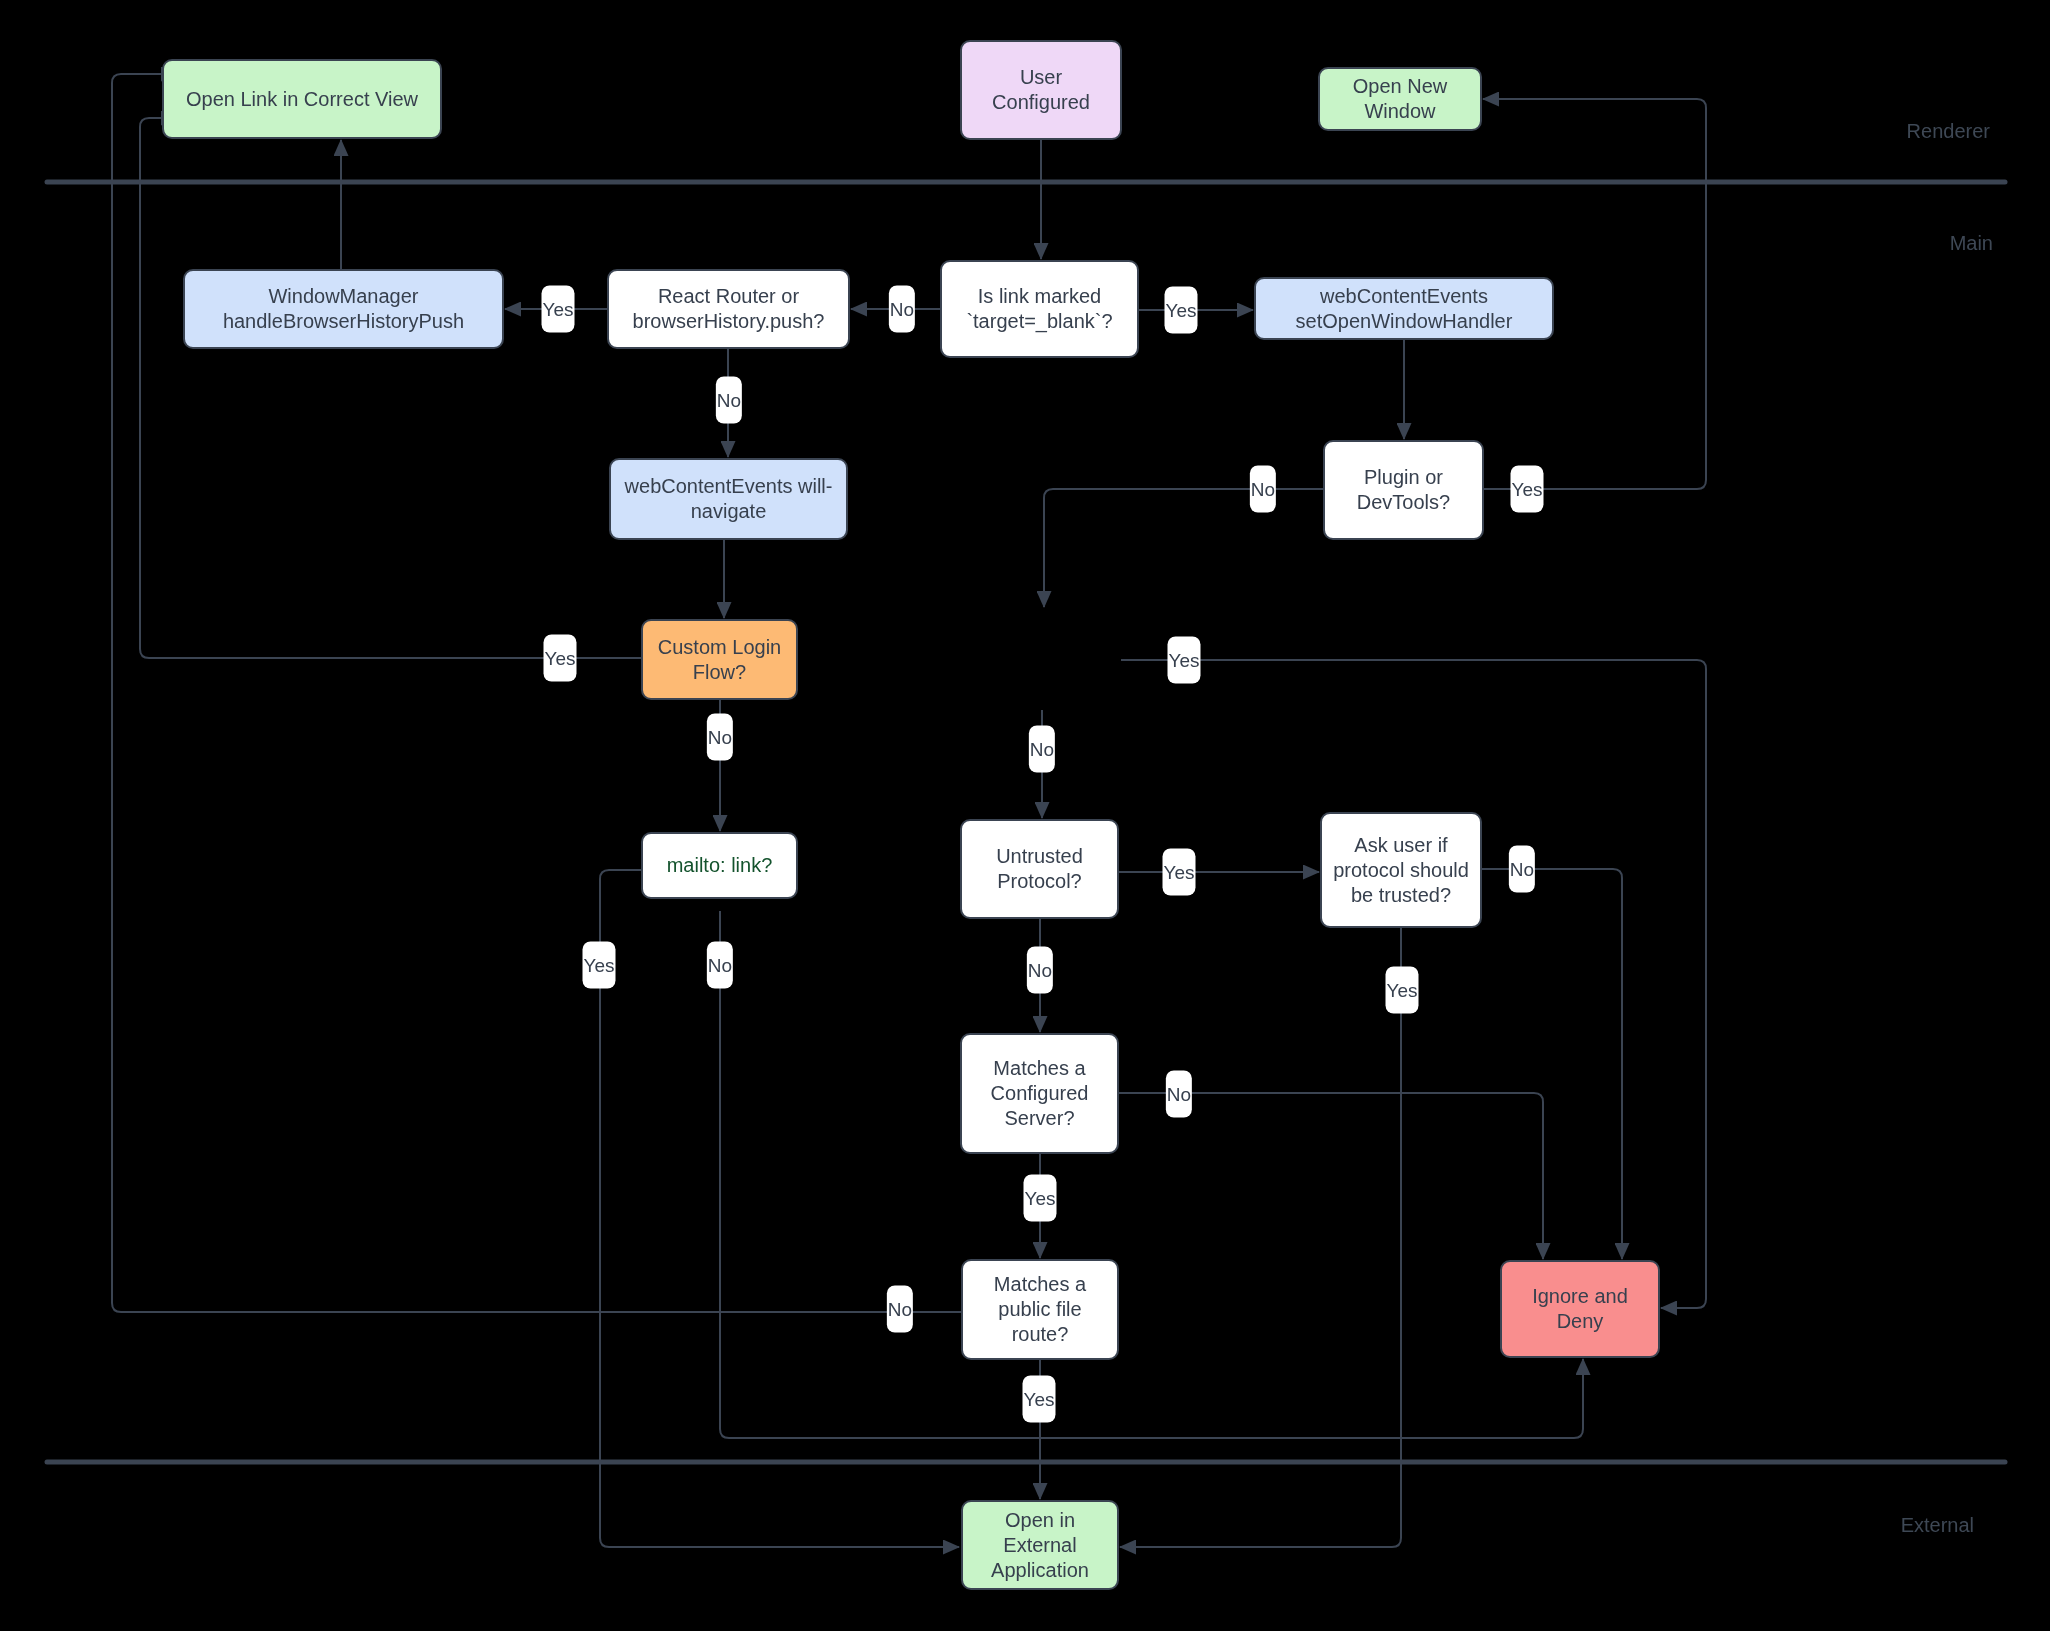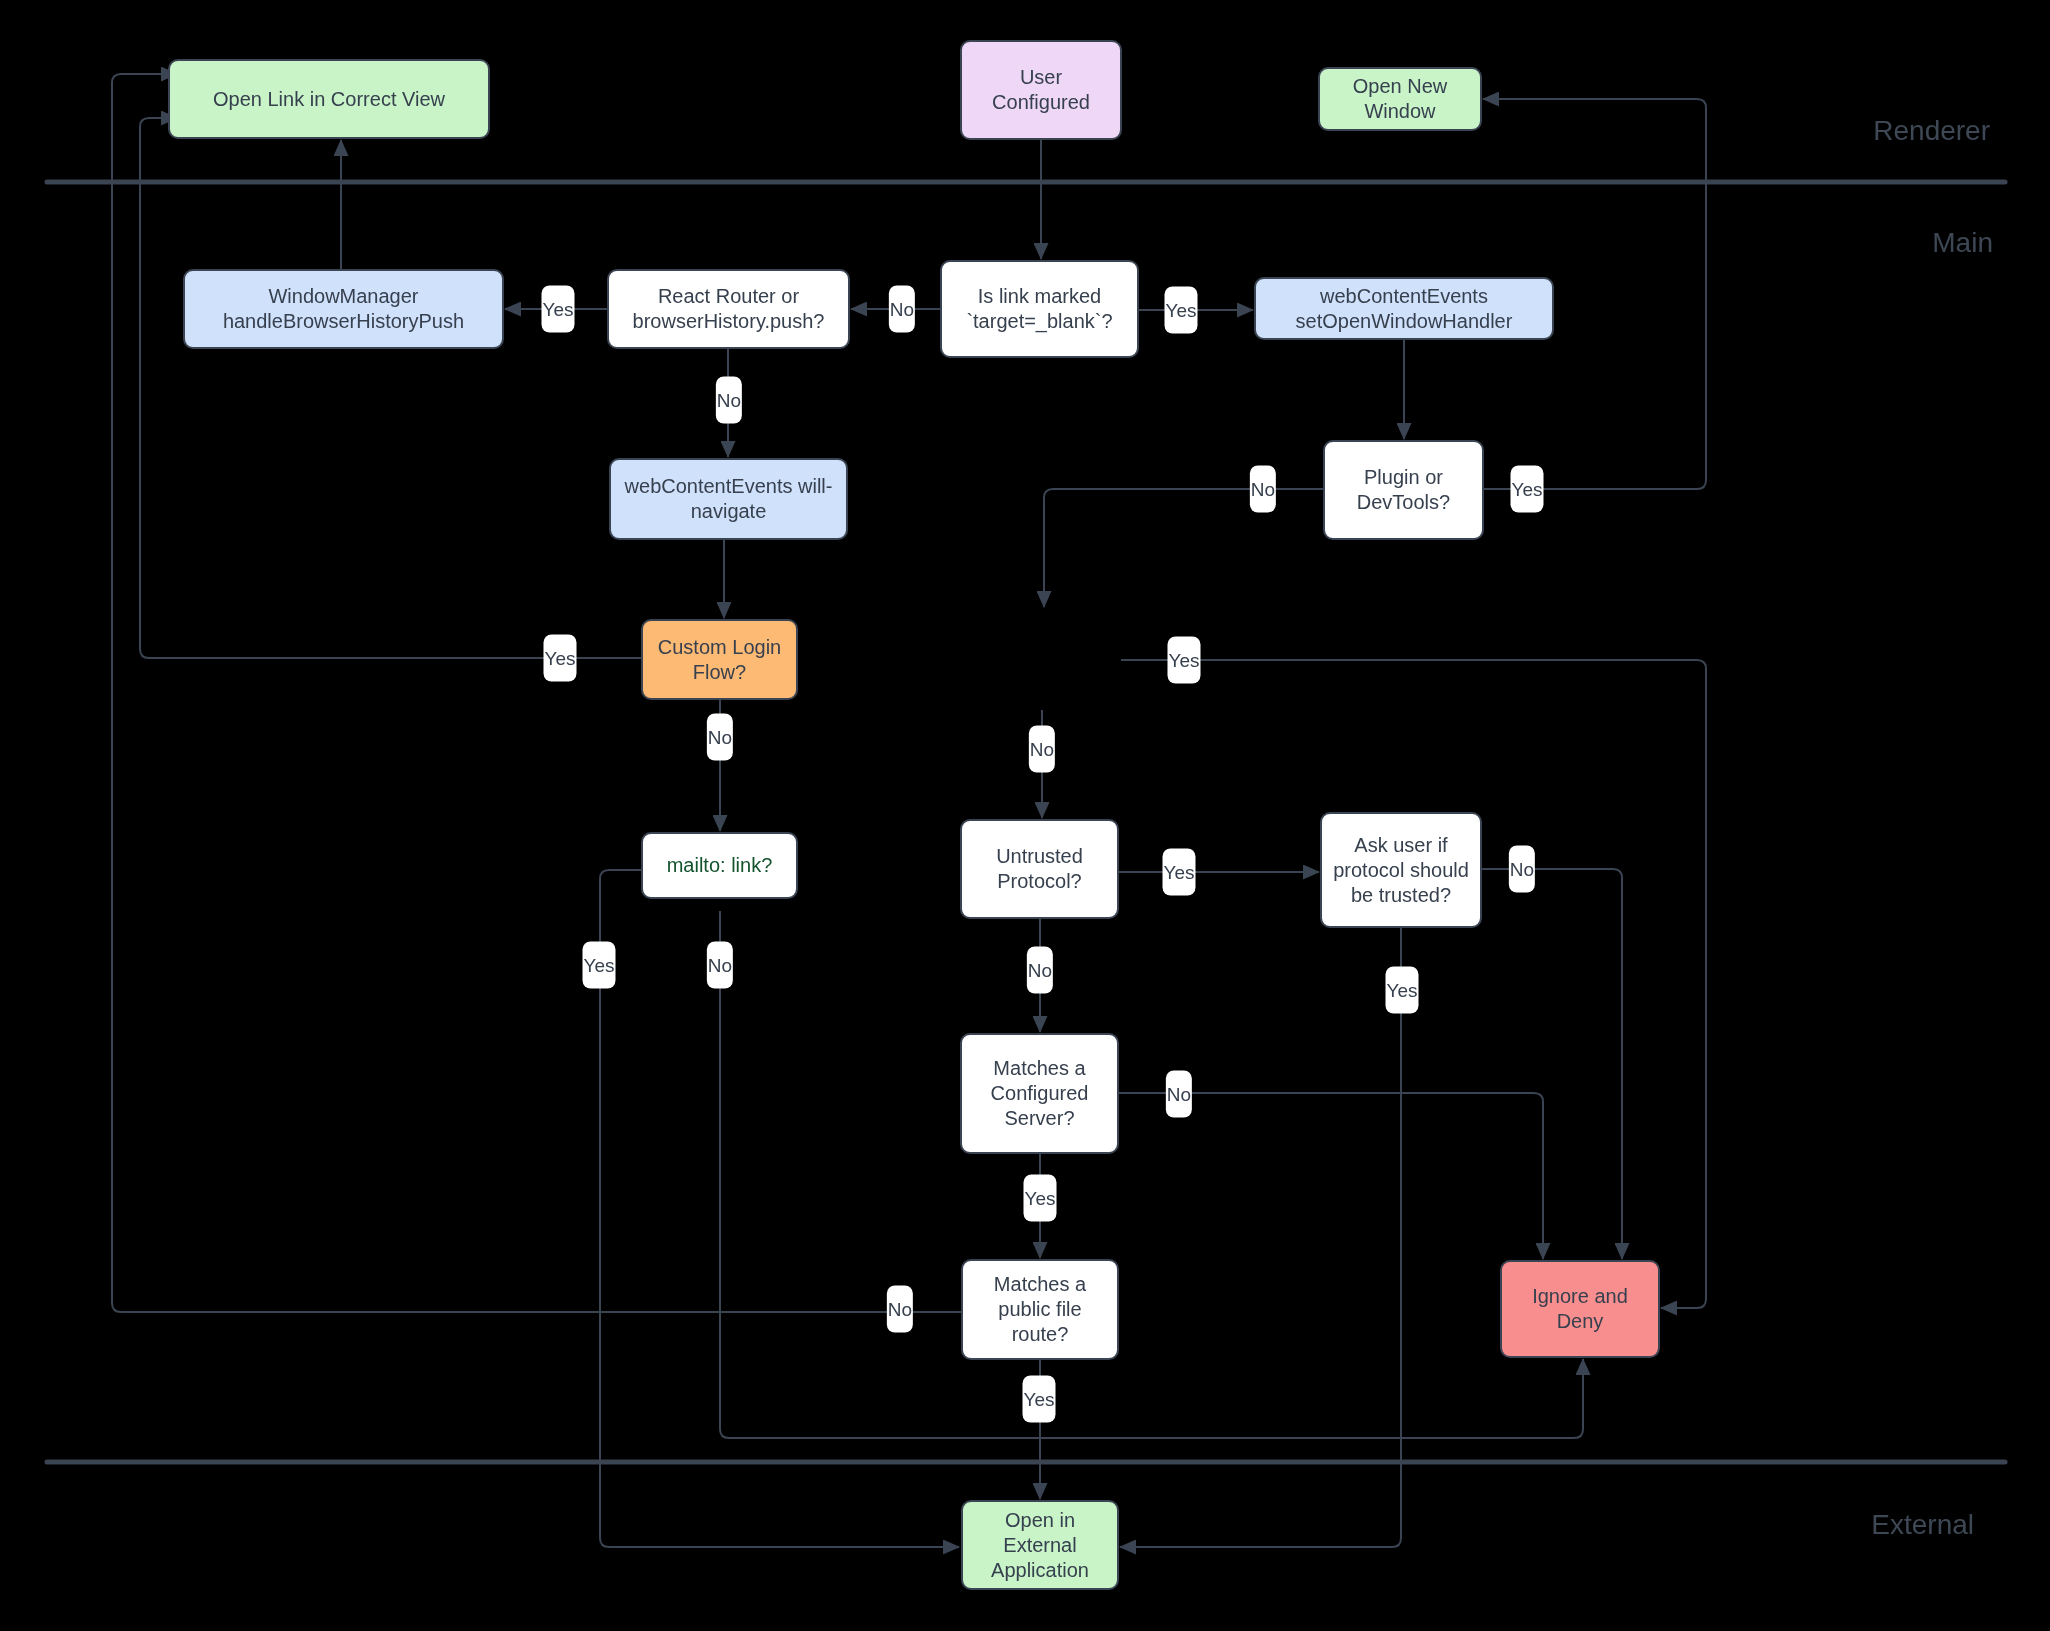--- a/index.html
+++ b/index.html
@@ -25,21 +25,21 @@
     position:absolute;
     transform:translate(-50%,-50%);
     border-radius:8px;
     padding:14px 1px;
     font-size:19px;line-height:19px;
     white-space:nowrap;
   }
   .lane-label{
     position:absolute;
     transform:translate(-100%,-50%);
-    font-size:28px;line-height:30px;
+    font-size:20px;line-height:30px;
     white-space:nowrap;
   }
 </style>
 </head>
 <body>
 
 <div id="canvas" style="background: rgb(0, 0, 0);">
     <svg width="2050" height="1631" viewBox="0 0 2050 1631" id="edge-layer">
       <defs>
         <marker id="arrow" viewBox="0 0 17 15" refX="16" refY="7.5" markerWidth="17" markerHeight="15" markerUnits="userSpaceOnUse" orient="auto">
@@ -66,21 +66,21 @@
       <path d="M1121,660 L1697,660 Q1706,660 1706,669 L1706,1299 Q1706,1308 1697,1308 L1661,1308" fill="none" stroke="#3b4452" stroke-width="2" marker-end="url(#arrow)"></path>
       <path d="M1119,872 L1319,872" fill="none" stroke="#3b4452" stroke-width="2" marker-end="url(#arrow)"></path>
       <path d="M1040,919 L1040,1032" fill="none" stroke="#3b4452" stroke-width="2" marker-end="url(#arrow)"></path>
       <path d="M1482,869 L1613,869 Q1622,869 1622,878 L1622,1259" fill="none" stroke="#3b4452" stroke-width="2" marker-end="url(#arrow)"></path>
       <path d="M1401,928 L1401,1538 Q1401,1547 1392,1547 L1120,1547" fill="none" stroke="#3b4452" stroke-width="2" marker-end="url(#arrow)"></path>
       <path d="M1119,1093 L1534,1093 Q1543,1093 1543,1102 L1543,1259" fill="none" stroke="#3b4452" stroke-width="2" marker-end="url(#arrow)"></path>
       <path d="M1040,1154 L1040,1258" fill="none" stroke="#3b4452" stroke-width="2" marker-end="url(#arrow)"></path>
       <path d="M961,1312 L121,1312 Q112,1312 112,1303 L112,83 Q112,74 121,74 L177,74" fill="none" stroke="#3b4452" stroke-width="2" marker-end="url(#arrow)"></path>
       <path d="M1040,1360 L1040,1499" fill="none" stroke="#3b4452" stroke-width="2" marker-end="url(#arrow)"></path>
     </svg>
-    <div class="node" style="left: 168px; top: 59px; width: 322px; height: 80px; background: rgb(200, 244, 200); border-color: rgb(59, 68, 82); color: rgb(55, 64, 78);">Open Link in Correct View</div>
+    <div class="node" style="left: 162px; top: 59px; width: 280px; height: 80px; background: rgb(200, 244, 200); border-color: rgb(59, 68, 82); color: rgb(55, 64, 78);">Open Link in Correct View</div>
     <div class="node" style="left: 960px; top: 40px; width: 162px; height: 100px; background: rgb(239, 216, 247); border-color: rgb(59, 68, 82); color: rgb(55, 64, 78);">User Configured</div>
     <div class="node" style="left: 1318px; top: 67px; width: 164px; height: 64px; background: rgb(200, 244, 200); border-color: rgb(59, 68, 82); color: rgb(55, 64, 78);">Open New Window</div>
     <div class="node" style="left: 183px; top: 269px; width: 321px; height: 80px; background: rgb(208, 225, 251); border-color: rgb(59, 68, 82); color: rgb(55, 64, 78);">WindowManager handleBrowserHistoryPush</div>
     <div class="node" style="left: 607px; top: 269px; width: 243px; height: 80px; background: rgb(255, 255, 255); border-color: rgb(59, 68, 82); color: rgb(55, 64, 78);">React Router or browserHistory.push?</div>
     <div class="node" style="left: 940px; top: 260px; width: 199px; height: 98px; background: rgb(255, 255, 255); border-color: rgb(59, 68, 82); color: rgb(55, 64, 78);">Is link marked `target=_blank`?</div>
     <div class="node" style="left: 1254px; top: 277px; width: 300px; height: 63px; background: rgb(208, 225, 251); border-color: rgb(59, 68, 82); color: rgb(55, 64, 78);">webContentEvents setOpenWindowHandler</div>
     <div class="node" style="left: 609px; top: 458px; width: 239px; height: 82px; background: rgb(208, 225, 251); border-color: rgb(59, 68, 82); color: rgb(55, 64, 78);">webContentEvents will-navigate</div>
     <div class="node" style="left: 1323px; top: 440px; width: 161px; height: 100px; background: rgb(255, 255, 255); border-color: rgb(59, 68, 82); color: rgb(55, 64, 78);">Plugin or DevTools?</div>
     <div class="node" style="left: 641px; top: 619px; width: 157px; height: 81px; background: #fdba74; border-color: rgb(59, 68, 82); color: rgb(55, 64, 78);">Custom Login Flow?</div>
     <div class="node" style="left: 641px; top: 832px; width: 157px; height: 67px; background: rgb(255, 255, 255); border-color: rgb(59, 68, 82); color: #14532d;">mailto: link?</div>

